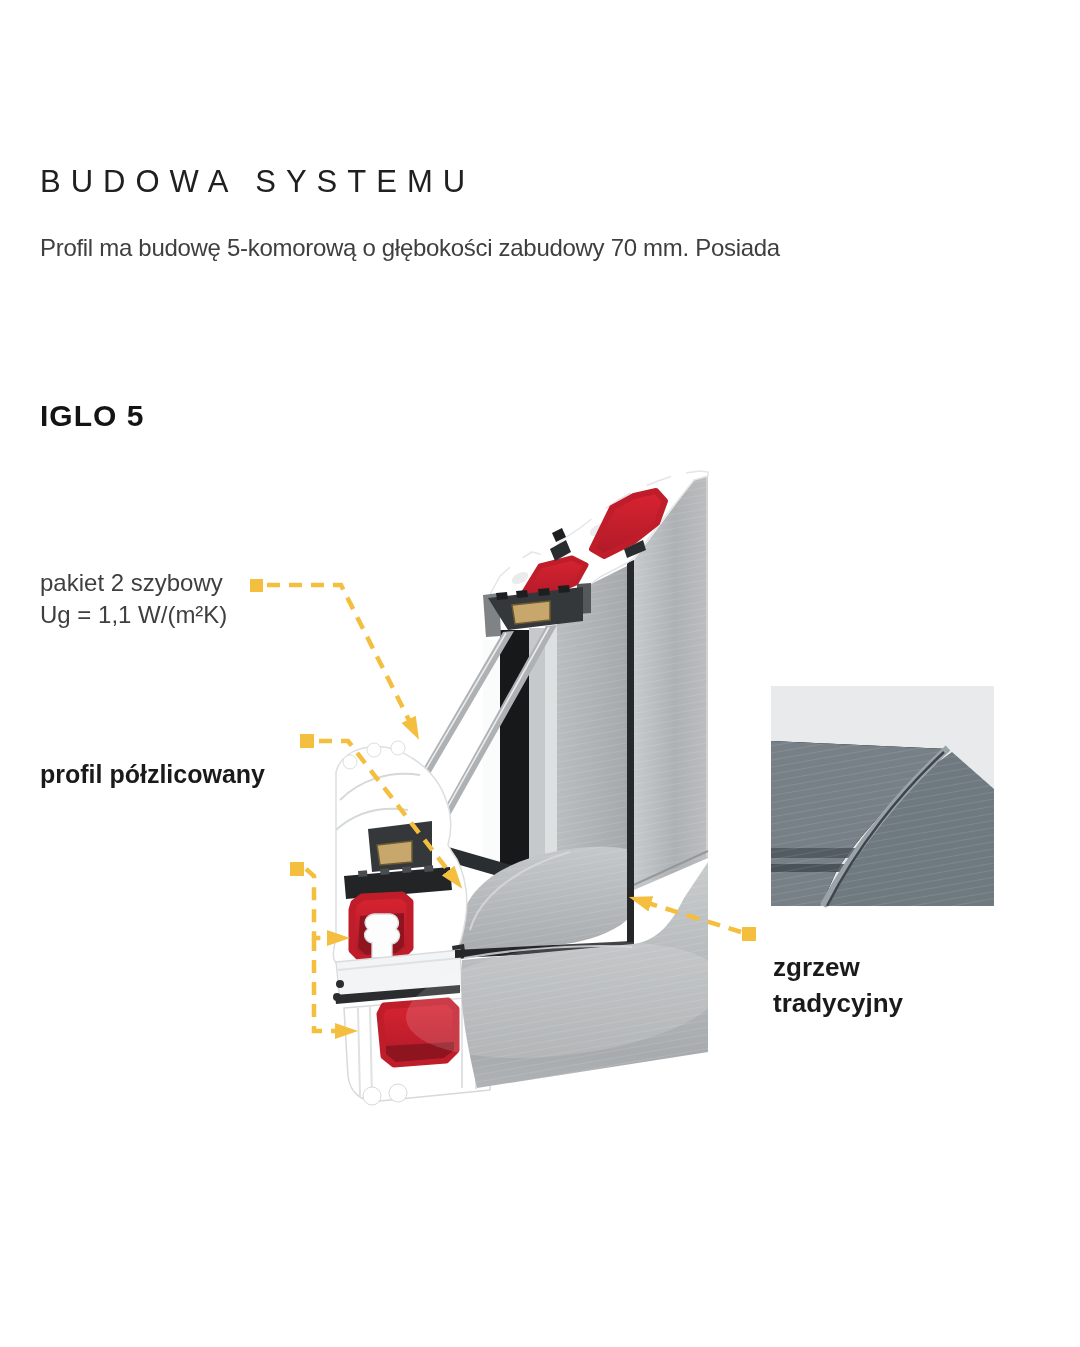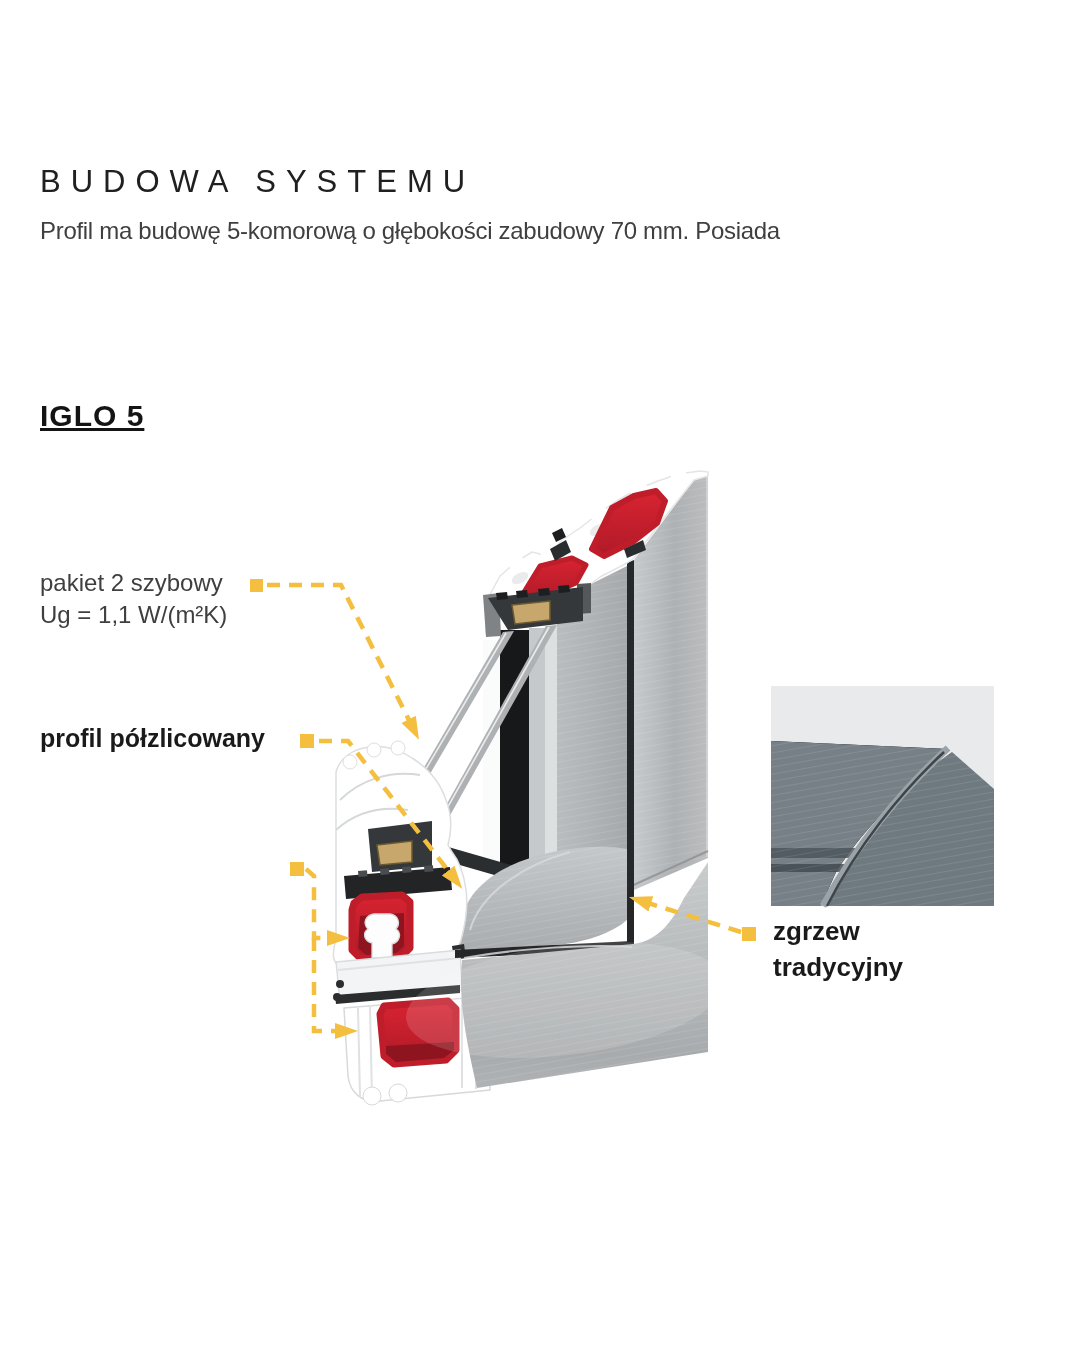--- a/index.html
+++ b/index.html
@@ -21,28 +21,28 @@
     width:1080px;height:1347px;position:relative;overflow:hidden;
     font-family:"Liberation Sans","DejaVu Sans",sans-serif;
     background:var(--c-page_bg);
   }
   .abs{position:absolute;}
   .title{
     left:40px;top:164px;font-size:31px;font-weight:500;color:#202020;
     letter-spacing:10px;white-space:nowrap;
   }
   .para{
-    left:40px;top:214px;font-size:24px;line-height:34px;color:var(--c-text_body);
+    left:40px;top:231px;font-size:24px;line-height:34px;color:var(--c-text_body);
     letter-spacing:-0.3px;white-space:nowrap;
   }
   .subtitle{
-    left:40px;top:399px;font-size:30px;font-weight:700;color:#141414;letter-spacing:1px;text-decoration:underline;
+    left:40px;top:399px;font-size:30px;font-weight:700;color:#141414;letter-spacing:1px;
   }
   .callout{font-size:24px;line-height:32px;color:var(--c-text_body);white-space:nowrap;}
-  .callout.bold{font-weight:700;color:var(--c-text_dark);}
+  .callout.bold{font-weight:700;color:var(--c-text_dark);margin-top:36px;}
   .co-glazing{left:40px;top:567px;}
   .co-profile{left:40px;top:722px;font-size:25px;}
   .co-reinf{left:40px;top:849px;}
   .co-weld{left:773px;top:913px;font-size:26px;line-height:36px;}
   svg{display:block;}
   .fig{left:0;top:0;}
 </style>
 </head>
 <body>
 

